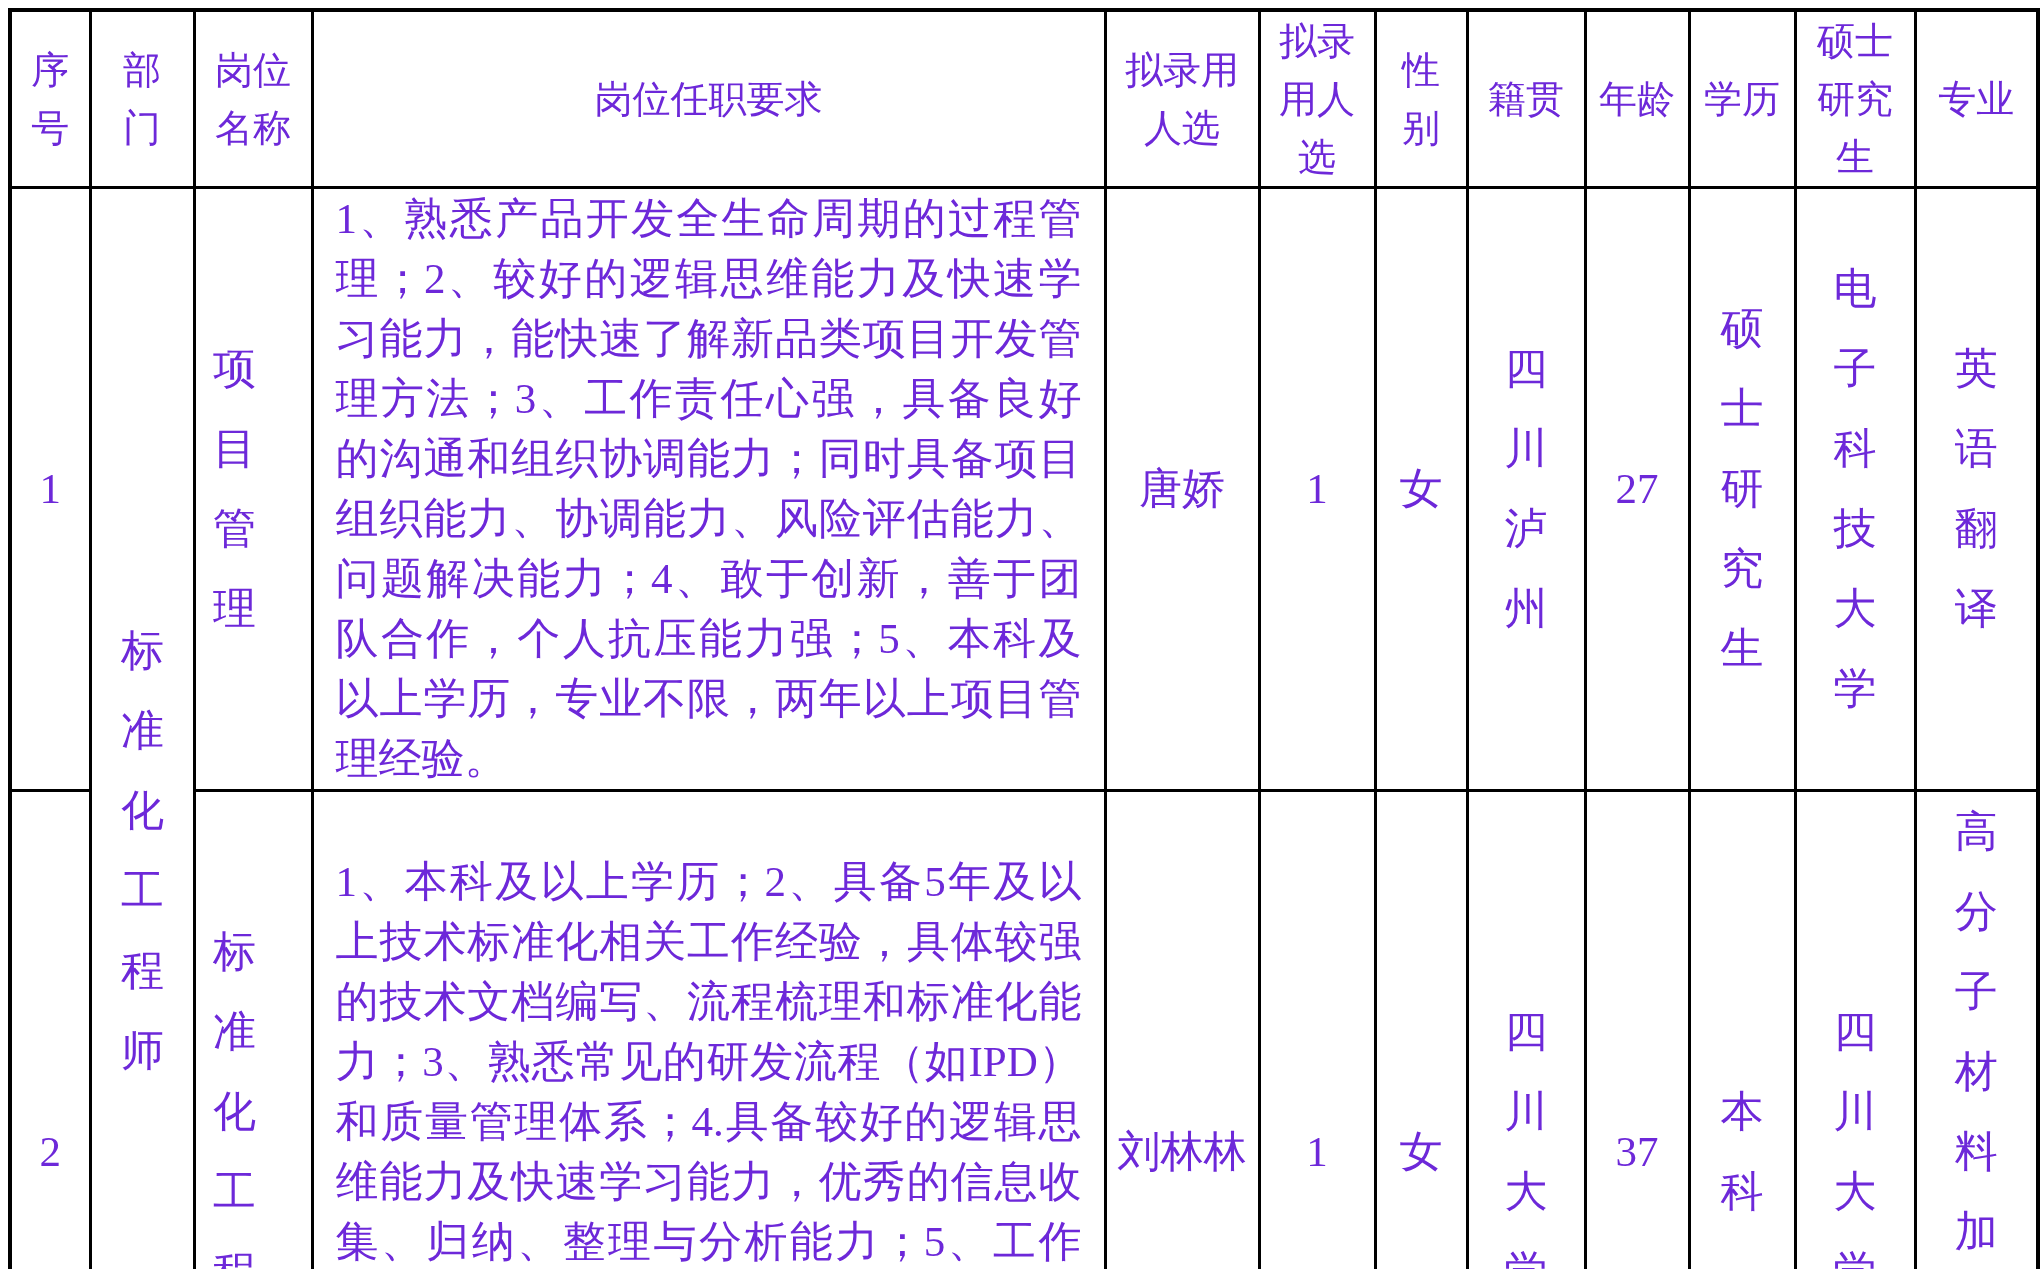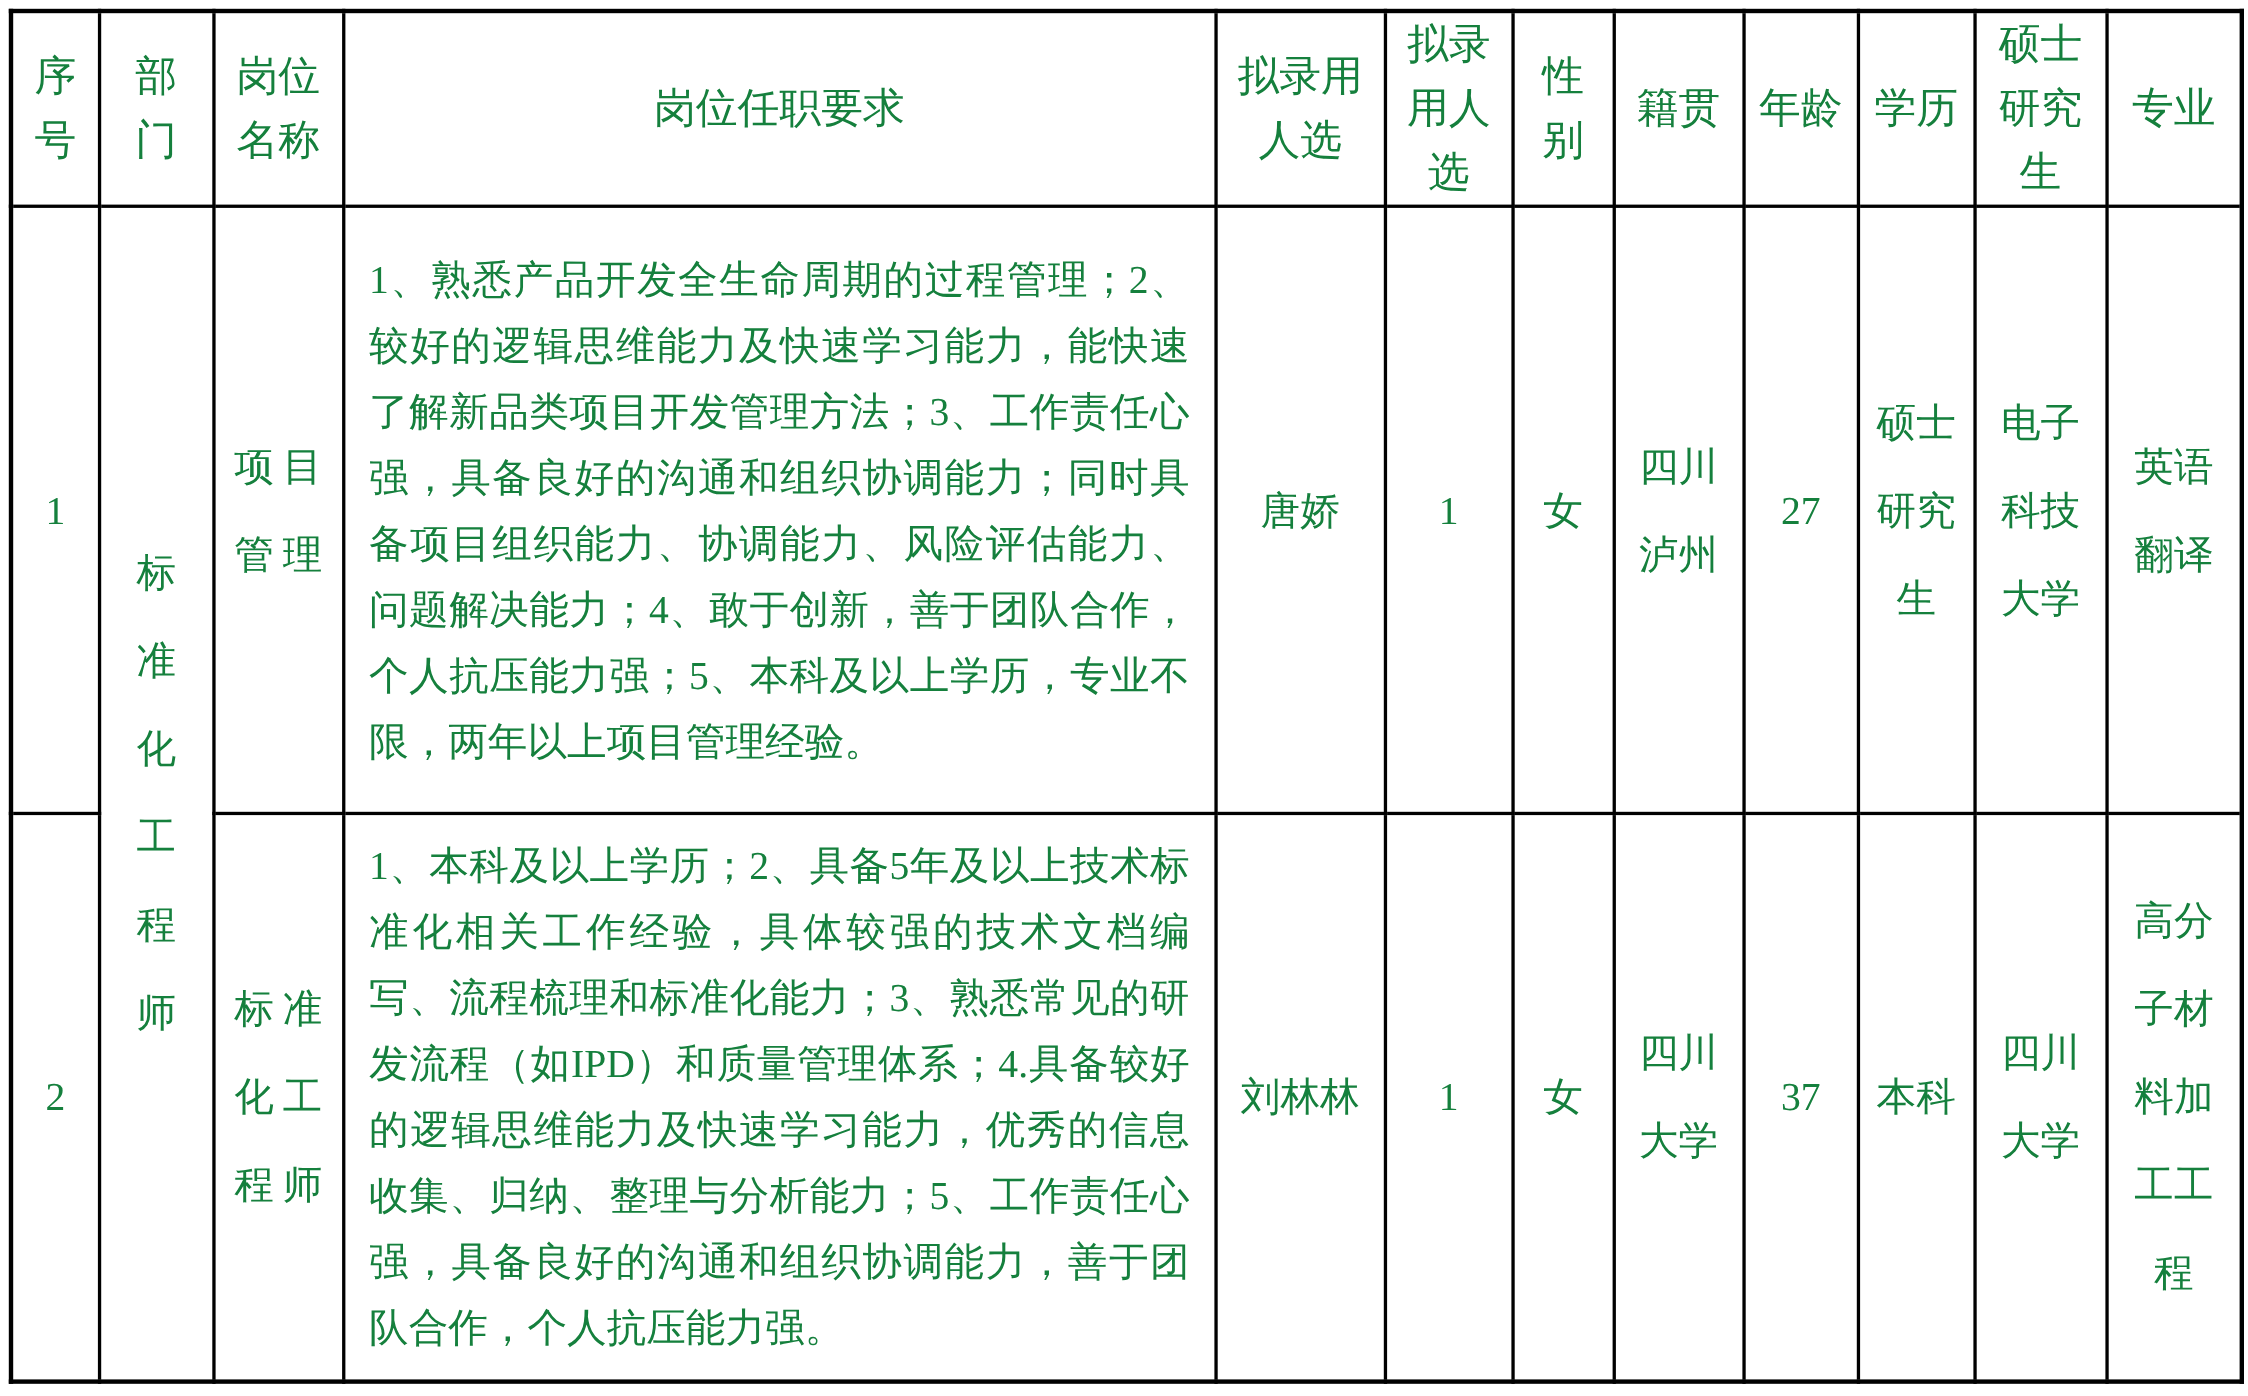--- a/index.html
+++ b/index.html
@@ -1,34 +1,34 @@
 <!DOCTYPE html>
 <html><head>
 <meta charset="utf-8">
 <style>
   html,body{margin:0;padding:0;background:#ffffff;}
   .sheet{
     position:relative;width:1806px;height:1269px;background:#ffffff;
-    font-family:"Liberation Serif","DejaVu Serif",serif;color:#15803d;text-decoration:underline;
+    font-family:"Liberation Serif","DejaVu Serif",serif;color:#6d28d9;text-decoration:underline;
   }
   table.roster{
     position:absolute;left:8px;top:8px;width:2028px;
     border-collapse:collapse;table-layout:fixed;
     border:4px solid #000000;
   }
   td,th{
     border:3px solid #000000;
     text-align:center;vertical-align:middle;
     font-weight:normal;padding:0;overflow:hidden;
   }
   tr.hdr{height:177px;}
   tr.r1{height:552px;}
   tr.r2{height:516px;}
   tr.hdr th{font-size:38px;line-height:58px;}
-  td{font-size:36px;line-height:80px;}
+  td{font-size:43px;line-height:80px;}
   
   .w1{width:42px;margin:0 auto;word-break:break-all;}
   .w2{width:80px;margin:0 auto;word-break:break-all;}
   .w3{width:120px;margin:0 auto;word-break:break-all;}
   
   .jchar{text-align:justify;text-align-last:justify;text-justify:inter-ideograph;}
   td.req{
     text-align:justify;text-align-last:left;text-justify:inter-ideograph;
     line-height:60px;padding:0 22px;
   }

